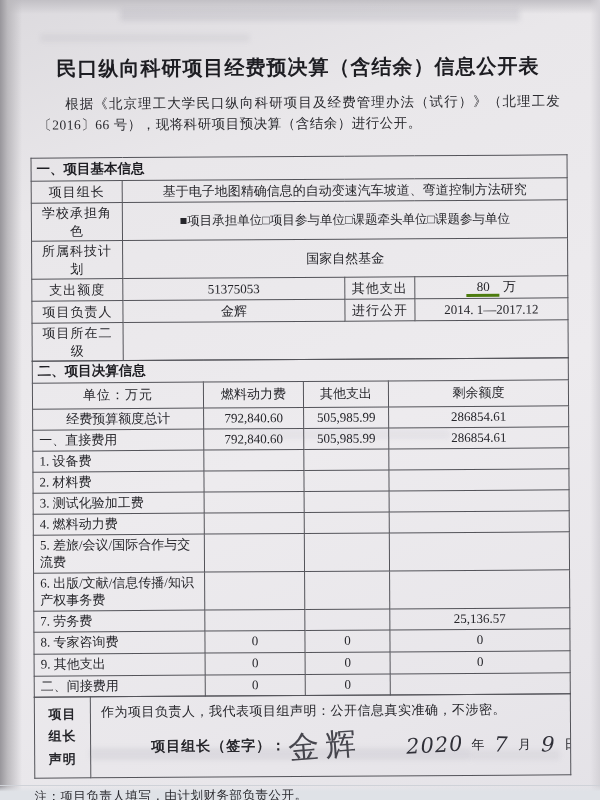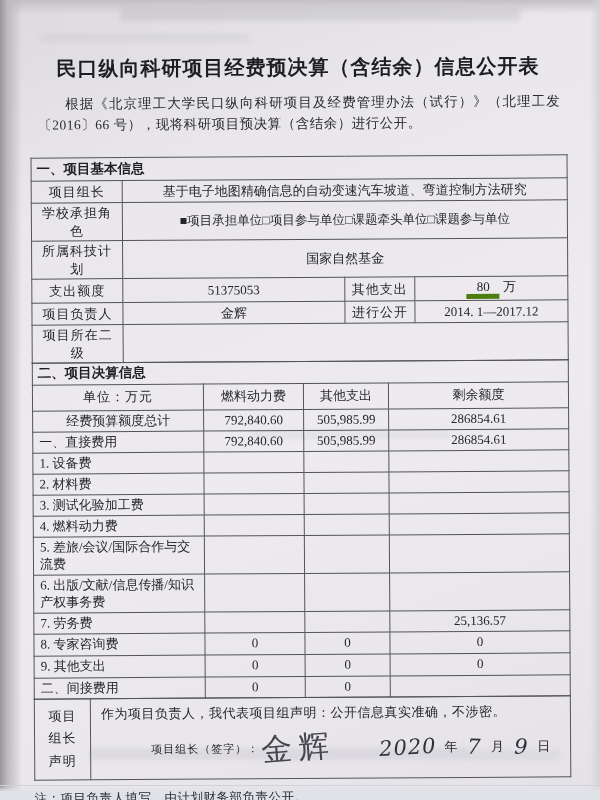--- a/index.html
+++ b/index.html
@@ -40,29 +40,29 @@
   .tables{position:absolute;top:156px;left:32px;width:536px;}
   table{border-collapse:collapse;table-layout:fixed;width:536px;
     font-family:"Liberation Serif", serif;font-size:13px;color:#26262b;}
   table + table{margin-top:-1px;}
   td{border:1px solid #54545a;padding:1px 4px;text-align:center;
     overflow:hidden;line-height:1.35;}
   td.sec{font-family:"Liberation Sans", sans-serif;font-weight:bold;
     font-size:13.5px;text-align:left;padding-left:5px;color:#1e1e23;}
   td.lbl{letter-spacing:1px;}
   td.left{text-align:left;padding-left:6px;}
-  .u-num{display:inline-block;border-bottom:5px solid #4d7c0f;padding:0 10px;line-height:15px;}
+  .u-num{display:inline-block;border-bottom:3px solid #4d7c0f;padding:0 10px;line-height:15px;}
   td.small{font-size:12.5px;letter-spacing:0;}
 
   
-  .decl-label{line-height:1.75;letter-spacing:1px;}
+  .decl-label{line-height:1.75;letter-spacing:1px;font-weight:bold;}
   .decl-cell{text-align:left;padding:6px 8px 4px 10px;vertical-align:top;}
   .statement{font-size:13px;letter-spacing:.5px;}
   .signrow{display:flex;align-items:center;margin:6px 0 2px 50px;white-space:nowrap;}
-  .sign-label{font-size:11px;letter-spacing:1px;}
+  .sign-label{font-size:14px;letter-spacing:1px;font-weight:bold;}
   .handwrite{font-family:"DejaVu Serif", serif;color:#303038;}
   .signature{font-size:31px;letter-spacing:6px;font-weight:400;
     transform:rotate(-4deg);display:inline-block;margin:0 2px;opacity:.88;}
   .hw-year{font-size:21px;font-style:italic;transform:rotate(-3deg);
     display:inline-block;margin:0 4px 0 42px;letter-spacing:1px;}
   .hw-num{font-size:21px;font-style:italic;display:inline-block;
     transform:rotate(2deg);margin:0 6px;}
   .date-unit{font-size:13px;margin:0 4px;}
 
   .note{margin-top:10px;font-size:12.5px;letter-spacing:.5px;color:#2a2a2f;}

